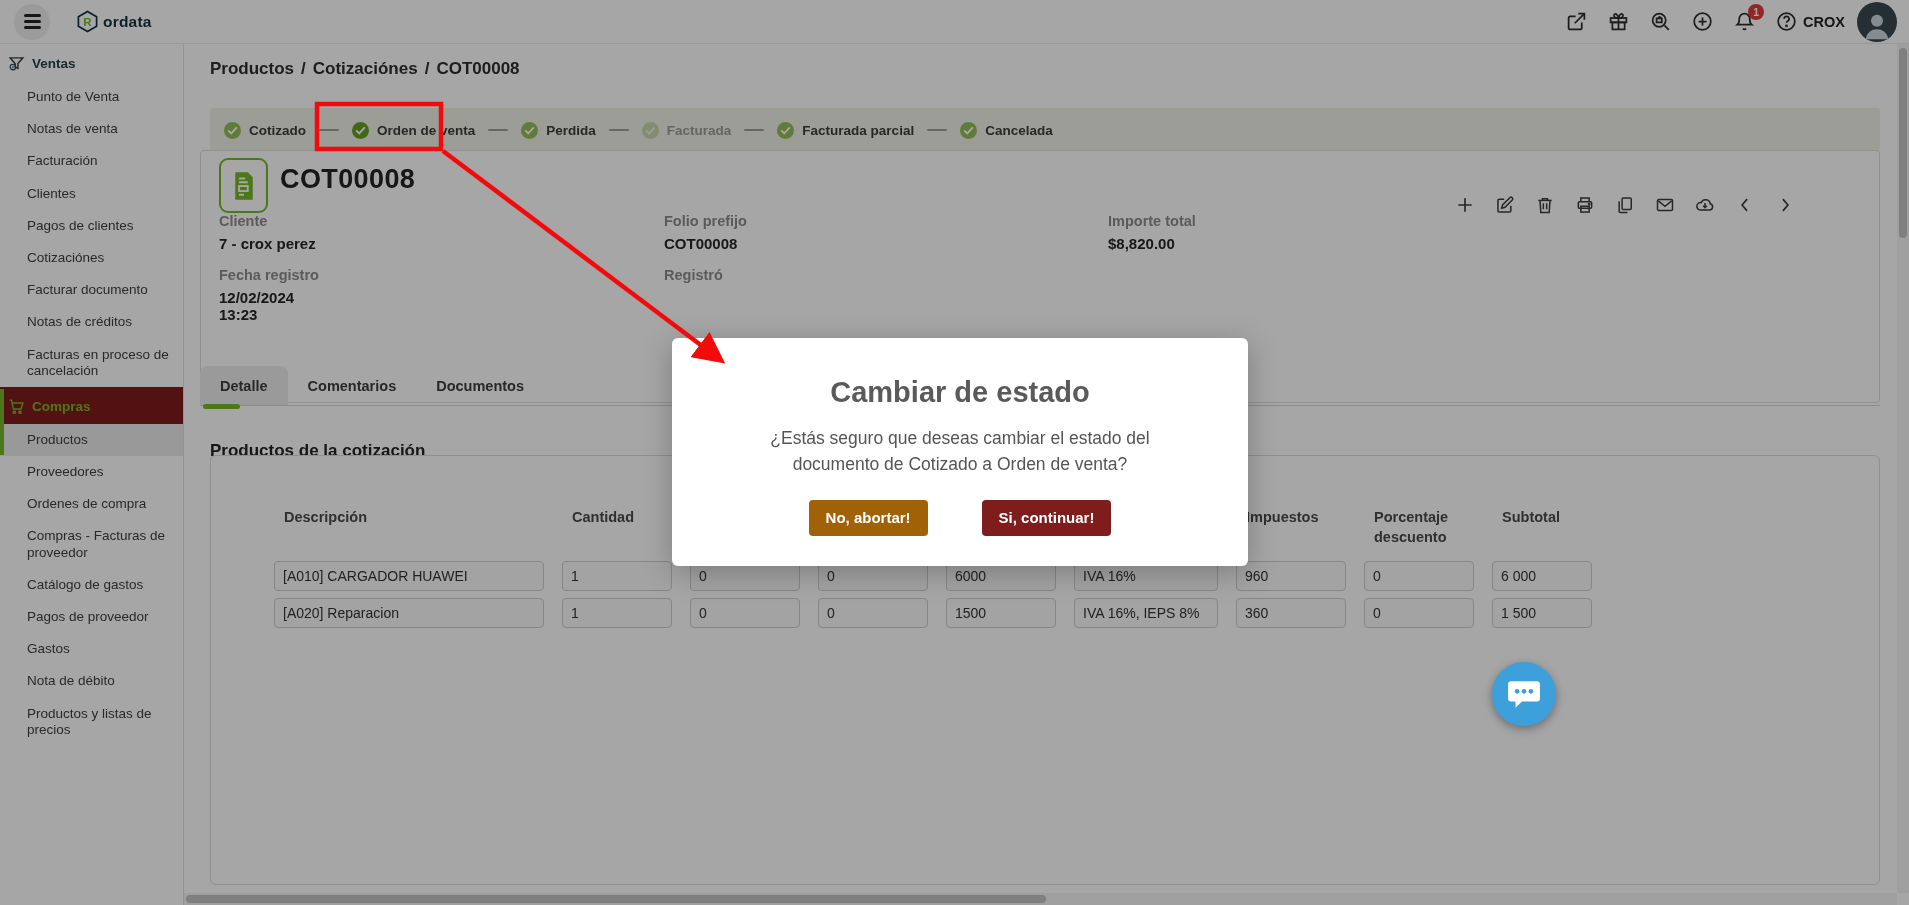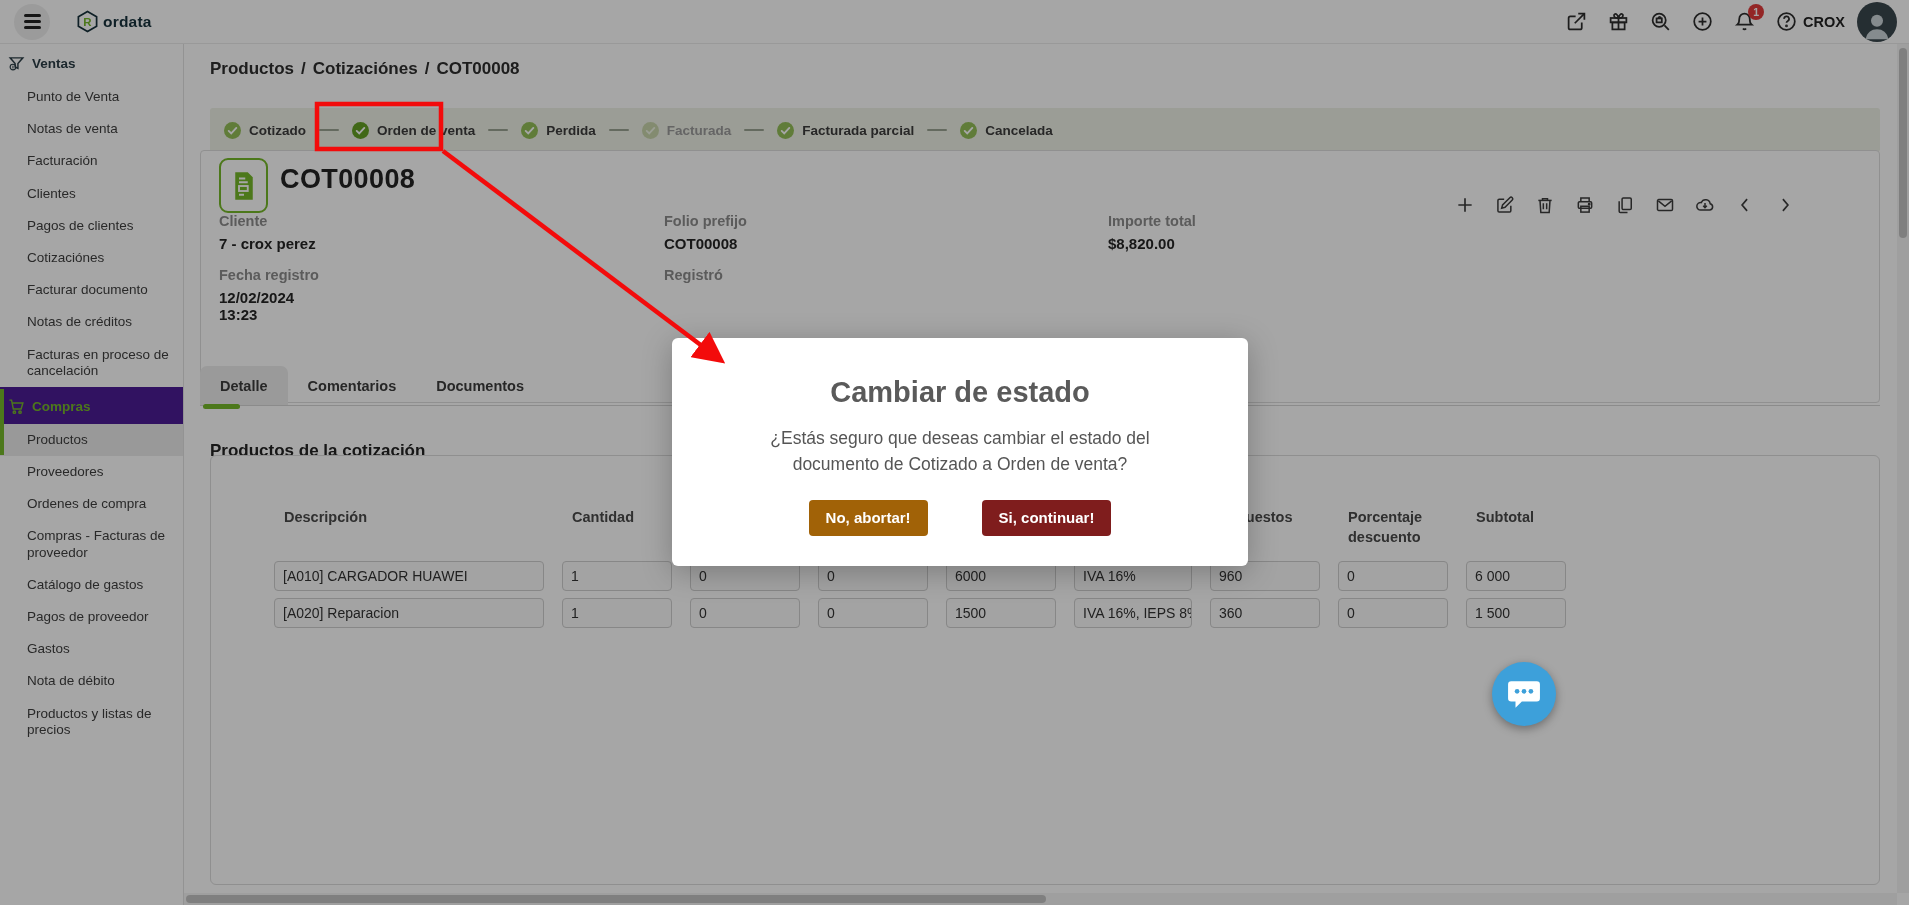--- a/index.html
+++ b/index.html
@@ -26,21 +26,21 @@
           display:flex;align-items:flex-end;justify-content:center;overflow:hidden;cursor:pointer;}
 
   
   .sidebar{position:absolute;top:44px;left:0;width:184px;bottom:0;background:#fff;
            border-right:1px solid #e2e2e2;font-size:13.5px;color:#3f3f3f;z-index:2;}
   .sgroup-hd{display:flex;align-items:center;gap:7px;padding:11px 8px 9px 8px;font-weight:700;color:#2c3e47;}
   .sgroup-hd .gic{width:17px;height:17px;flex:0 0 auto;}
   .side-item{padding:8px 10px 8px 27px;line-height:1.2;cursor:pointer;}
   .compras-zone{position:relative;}
   .compras-zone .groupbar{position:absolute;left:0;top:2px;width:4px;height:66px;background:#76b82a;}
-  .compras-zone .sgroup-hd{color:#76b82a;background:#4c1d95;}
+  .compras-zone .sgroup-hd{color:#76b82a;background:#7f1d1d;}
   .side-item.active{background:#ececec;}
 
   
   .content{position:absolute;left:184px;top:44px;right:0;bottom:0;background:#fff;}
   .breadcrumb{position:absolute;top:15px;left:26px;font-size:17px;font-weight:700;color:#2e2e2e;display:flex;gap:7px;}
   .breadcrumb .sep{color:#2e2e2e;}
   .crumb{cursor:pointer;}
 
   .stepper{position:absolute;top:64px;left:26px;right:29px;height:44px;background:#eef1e6;border-radius:3px;
            display:flex;align-items:center;padding:0 14px;gap:13px;font-size:13.5px;font-weight:700;color:#3c3c3c;}
@@ -67,21 +67,21 @@
   .tab.active::after{content:"";position:absolute;left:3px;bottom:-4px;width:37px;height:5px;background:#76b82a;border-radius:3px;}
 
   .sectitle{position:absolute;top:383px;left:26px;font-size:17px;font-weight:800;color:#242424;}
 
   .tablecard{position:absolute;top:411px;left:26px;right:29px;height:430px;background:#fff;
              border:1px solid #dcdcdc;border-radius:6px;overflow:hidden;}
   .trow{display:flex;gap:18px;padding-left:63px;align-items:flex-start;}
   .thead{margin-top:52px;}
   .th{font-size:14.5px;font-weight:700;color:#4a4a4a;line-height:1.35;padding-left:10px;}
   .c0{width:270px;flex:0 0 auto;} .c1,.c2,.c3,.c4,.c6,.c7{width:110px;flex:0 0 auto;}
-  .c5{width:118px;flex:0 0 auto;} .c8{width:100px;flex:0 0 auto;}
+  .c5{width:144px;flex:0 0 auto;} .c8{width:100px;flex:0 0 auto;}
   .brow{margin-top:14px;}
   .brow.second{margin-top:7px;}
   .cellbox{height:30px;background:#fafafa;border:1px solid #cfcfcf;border-radius:4px;font-size:14px;color:#333;
            line-height:28px;padding:0 8px;white-space:nowrap;overflow:hidden;cursor:text;}
 
   
   .vscroll{position:absolute;right:0;top:44px;bottom:12px;width:12px;background:#f4f4f4;z-index:2;}
   .vthumb{position:absolute;top:4px;left:2px;width:8px;height:190px;background:#c3c3c3;border-radius:4px;cursor:grab;}
   .hscroll{position:absolute;left:184px;right:12px;bottom:0;height:12px;background:#f4f4f4;z-index:2;}
   .hthumb{position:absolute;left:2px;top:2px;width:860px;height:8px;background:#c3c3c3;border-radius:4px;cursor:grab;}

